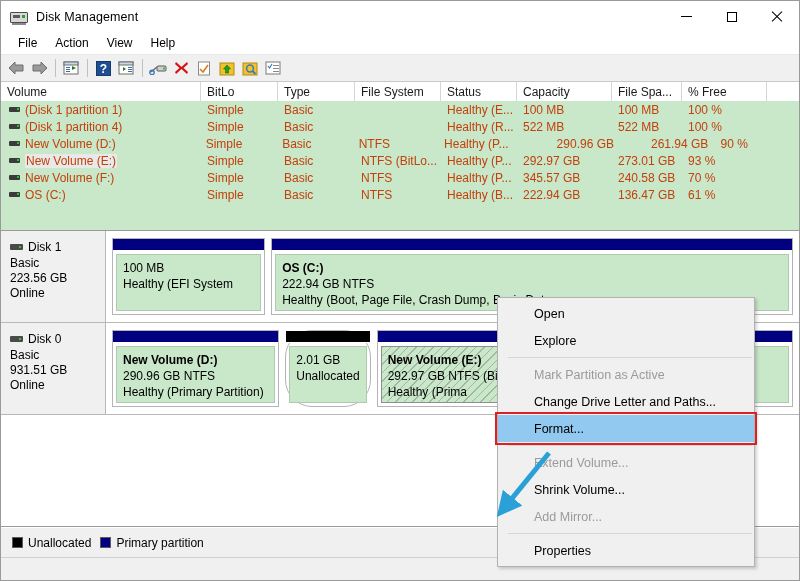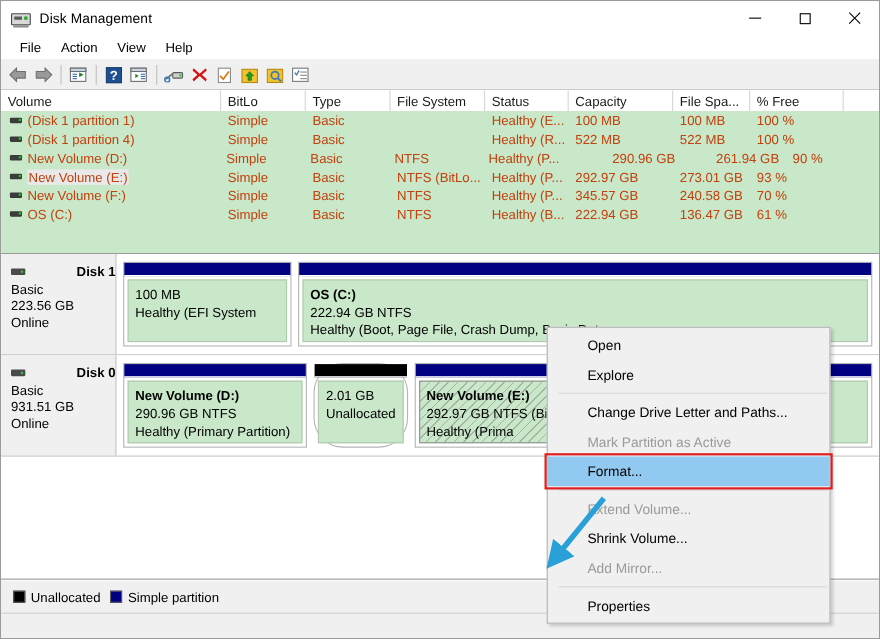--- a/index.html
+++ b/index.html
@@ -107,21 +107,21 @@
     border-bottom:1px solid #9a9a9a;
   }
   .disk-row{
     display:flex;height:92px;border-bottom:1px solid #b8b8b8;box-sizing:border-box;
   }
   .disk-info{
     width:105px;min-width:105px;box-sizing:border-box;
     border-right:1px solid #b8b8b8;background:#f0f0f0;
     padding:9px 0 0 9px;cursor:default;
   }
-  .disk-title{display:flex;align-items:center;font-weight:bold;font-size:12px;margin-bottom:2px;justify-content:space-between;}
+  .disk-title{display:flex;align-items:center;font-weight:normal;font-size:12px;margin-bottom:2px;}
   .disk-glyph{
     width:13px;height:6px;background:#4a4a4a;border-radius:1px;margin-right:5px;position:relative;
   }
   .disk-glyph:after{
     content:"";position:absolute;right:2px;top:2px;width:2px;height:2px;background:#2ecb2e;
   }
   .disk-meta{font-size:12px;line-height:15px;color:#000;}
   .parts{
     flex:1;display:flex;padding:7px 6px 7px 6px;box-sizing:border-box;gap:6px;
     background:#ffffff;
@@ -487,38 +487,38 @@
     </svg>
   </div>
 
   <div class="legend" id="legend">
       <div class="legend-item">
         <span class="swatch" style="background: rgb(0, 0, 0);"></span>
         <span class="legend-label">Unallocated</span>
       </div>
       <div class="legend-item">
         <span class="swatch" style="background: rgb(0, 0, 128);"></span>
-        <span class="legend-label">Simple partition</span>
+        <span class="legend-label">Primary partition</span>
       </div>
     </div>
   <div class="statusbar"></div>
 
   <div class="ctx" id="ctx">
       <div class="ctx-item">
         <span>Open</span>
       </div>
       <div class="ctx-item">
         <span>Explore</span>
       </div>
       <div class="ctx-sep"></div>
+      <div class="ctx-item disabled">
+        <span>Mark Partition as Active</span>
+      </div>
       <div class="ctx-item">
         <span>Change Drive Letter and Paths...</span>
-      </div>
-      <div class="ctx-item disabled">
-        <span>Mark Partition as Active</span>
       </div>
       <div class="ctx-item highlight" style="background: rgb(146, 201, 240);">
         <span>Format...</span>
         <span class="ctx-hl-box" style="border-color: rgb(224, 32, 32);"></span>
       </div>
       <div class="ctx-sep"></div>
       <div class="ctx-item disabled">
         <span>Extend Volume...</span>
       </div>
       <div class="ctx-item">

